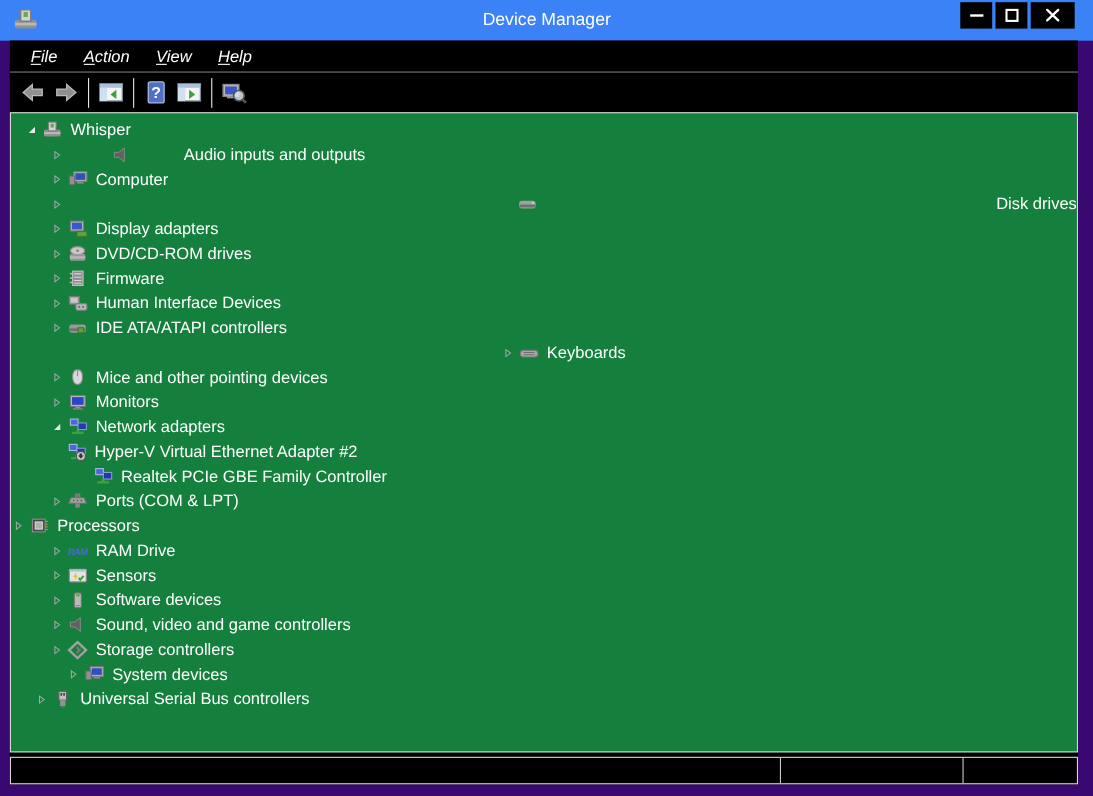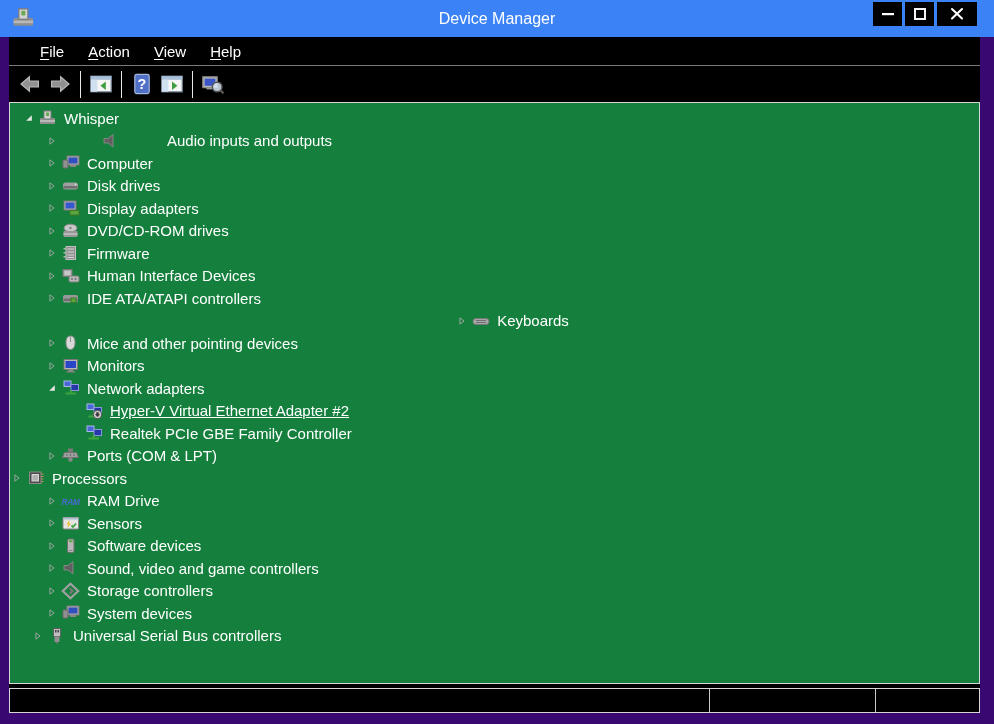--- a/index.html
+++ b/index.html
@@ -21,23 +21,23 @@
   .controls{position:absolute;right:17px;top:2px;display:flex;gap:3px;}
   .ctrl{background:#000;height:24px;display:flex;align-items:center;justify-content:center;cursor:default;}
   .ctrl svg{width:20px;height:18px;}
   .ctrl.w29{width:29px;}
   .ctrl.w40{width:40px;}
 
   
   .content-backdrop{position:absolute;left:9px;right:14px;top:37px;height:675px;background:#000;}
 
   
-  .menubar{position:absolute;left:21px;right:14px;top:37px;height:28px;background:#000;
+  .menubar{position:absolute;left:9px;right:14px;top:37px;height:28px;background:#000;
     display:flex;align-items:center;padding-left:14px;box-sizing:border-box;
-    color:#fff;font-size:15px;gap:14px;}
+    color:#fff;font-size:15px;gap:14px;font-style:italic;}
   .menu-item{padding:2px 5px;white-space:nowrap;}
   .menu-item u{text-underline-offset:2px;}
 
   
   .toolbar{position:absolute;left:9px;right:14px;top:65px;height:37px;background:#000;
     border-top:1px solid #7a7a7a;box-sizing:border-box;
     display:flex;align-items:center;padding-left:6px;}
   .tb-btn{width:30px;height:28px;display:flex;align-items:center;justify-content:center;}
   .tb-btn svg{width:24px;height:22px;}
   .tb-sep{width:1px;height:27px;background:#e8e8e8;margin:0 5px;}
@@ -186,21 +186,21 @@
         <span class="ic">
           <svg viewBox="0 0 20 18">
             <rect x="6" y="2" width="12" height="9" fill="#b0b0b0" stroke="#787878"></rect>
             <rect x="7.5" y="3.5" width="9" height="6" fill="#3050c0"></rect>
             <rect x="2" y="6" width="5" height="8" rx="0.5" fill="#909090" stroke="#6a6a6a"></rect>
             <rect x="9" y="11" width="6" height="2" fill="#888888"></rect>
           </svg>
         </span>
         <span class="lbl">Computer</span>
       </div>
-      <div class="tree-row" style="padding-left: 35px;">
+      <div class="tree-row" style="padding-left: 35px; justify-content: space-between;">
         <span class="tw">
           <svg viewBox="0 0 20 18">
             <path d="M7 4.5 L13 9 L7 13.5 Z" fill="none" stroke="#a8a8a8" stroke-width="1.3"></path>
           </svg>
         </span>
         <span class="ic">
           <svg viewBox="0 0 20 18">
             <rect x="2" y="5.5" width="15" height="7" rx="2.5" fill="#a0a0a0"></rect>
             <rect x="2.5" y="9" width="14" height="2.5" fill="#707070"></rect>
             <circle cx="14.5" cy="7.5" r="0.9" fill="#d8d8d8"></circle>
@@ -345,21 +345,21 @@
         <span class="ic">
           <svg viewBox="0 0 20 18">
             <rect x="3" y="2" width="7" height="5.5" fill="#4a66d8" stroke="#a8b8e8"></rect>
             <rect x="10" y="5.5" width="7.5" height="6" fill="#2638a8" stroke="#8898d8"></rect>
             <rect x="8.5" y="11.5" width="2.5" height="2.5" fill="#3da33d"></rect>
             <rect x="4.5" y="13.5" width="10.5" height="2" fill="#3da33d"></rect>
           </svg>
         </span>
         <span class="lbl">Network adapters</span>
       </div>
-      <div class="tree-row" style="padding-left: 58px; text-decoration: underline;">
+      <div class="tree-row" style="padding-left: 34px;">
         <span class="tw"></span>
         <span class="ic">
           <svg viewBox="0 0 20 18">
             <rect x="3" y="2" width="7" height="5.5" fill="#4a66d8" stroke="#a8b8e8"></rect>
             <rect x="10" y="5.5" width="7.5" height="6" fill="#2638a8" stroke="#8898d8"></rect>
             <rect x="8.5" y="11.5" width="2.5" height="2.5" fill="#3da33d"></rect>
             <rect x="4.5" y="13.5" width="10.5" height="2" fill="#3da33d"></rect>
             <circle cx="13.5" cy="12.5" r="4.2" fill="#c8c8c8" stroke="#505050"></circle>
             <path d="M12.3 10.2 L14.7 10.2 L14.7 12.2 L16.1 12.2 L13.5 15.1 L10.9 12.2 L12.3 12.2 Z" fill="#383838"></path>
           </svg>
@@ -475,21 +475,21 @@
           </svg>
         </span>
         <span class="ic">
           <svg viewBox="0 0 20 18">
             <path d="M9.5 1.8 L17.2 9 L9.5 16.2 L1.8 9 Z" fill="none" stroke="#a0a0a0" stroke-width="2.2"></path>
             <path d="M9.5 5.5 L13 9 L9.5 12.5 L8 11 L9.8 9 L8 7 Z" fill="#787878"></path>
           </svg>
         </span>
         <span class="lbl">Storage controllers</span>
       </div>
-      <div class="tree-row" style="padding-left: 35px;">
+      <div class="tree-row" style="padding-left: 50px;">
         <span class="tw">
           <svg viewBox="0 0 20 18">
             <path d="M7 4.5 L13 9 L7 13.5 Z" fill="none" stroke="#a8a8a8" stroke-width="1.3"></path>
           </svg>
         </span>
         <span class="ic">
           <svg viewBox="0 0 20 18">
             <rect x="6" y="2" width="12" height="9" fill="#b0b0b0" stroke="#787878"></rect>
             <rect x="7.5" y="3.5" width="9" height="6" fill="#3050c0"></rect>
             <rect x="2" y="6" width="5" height="8" rx="0.5" fill="#909090" stroke="#6a6a6a"></rect>

